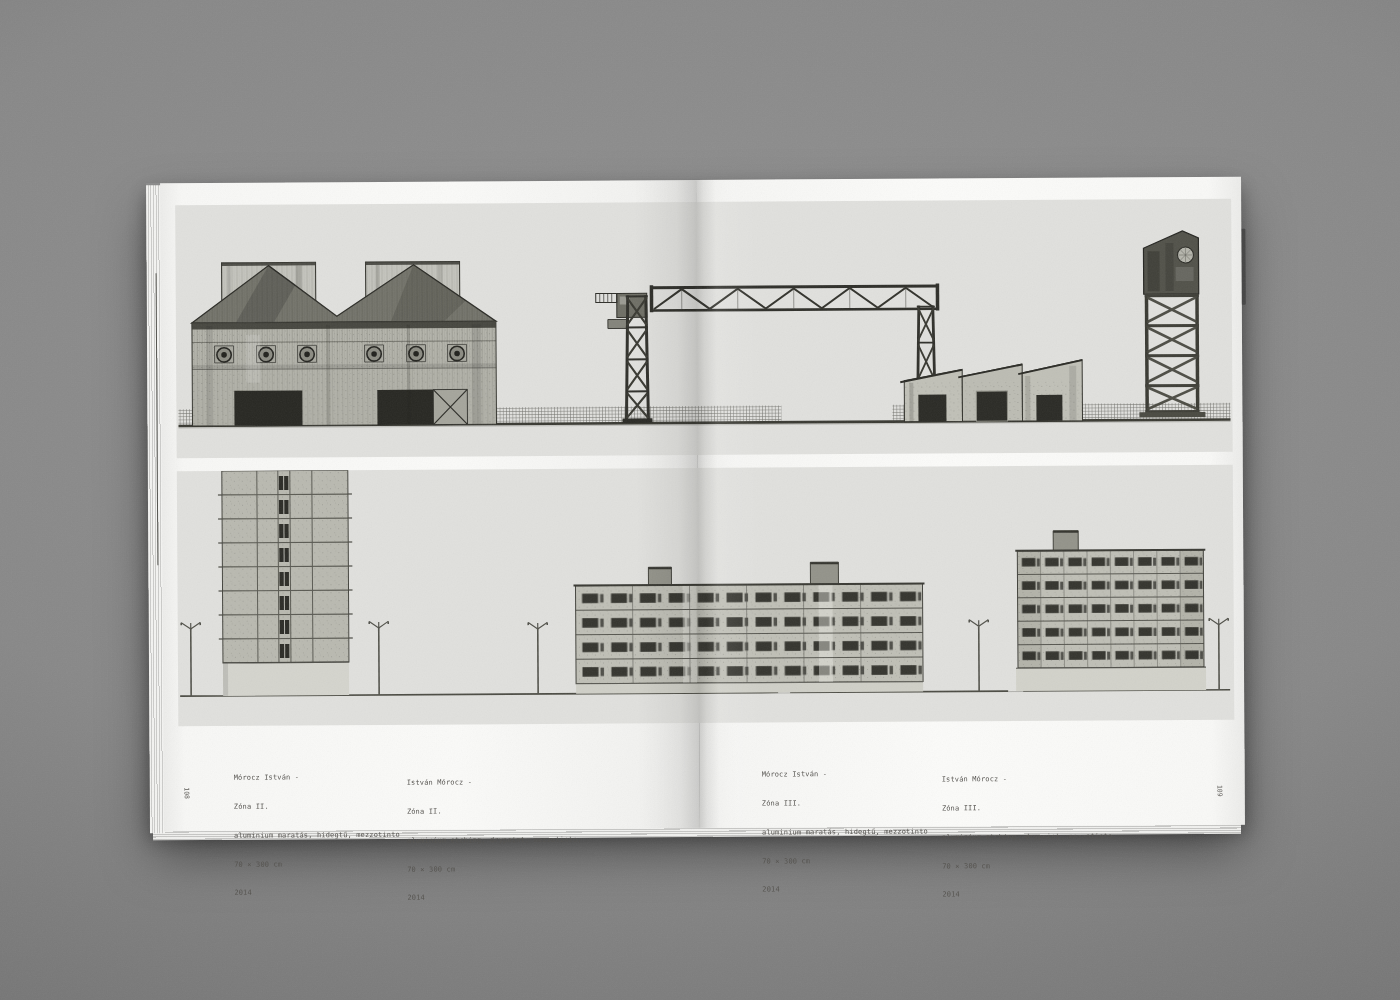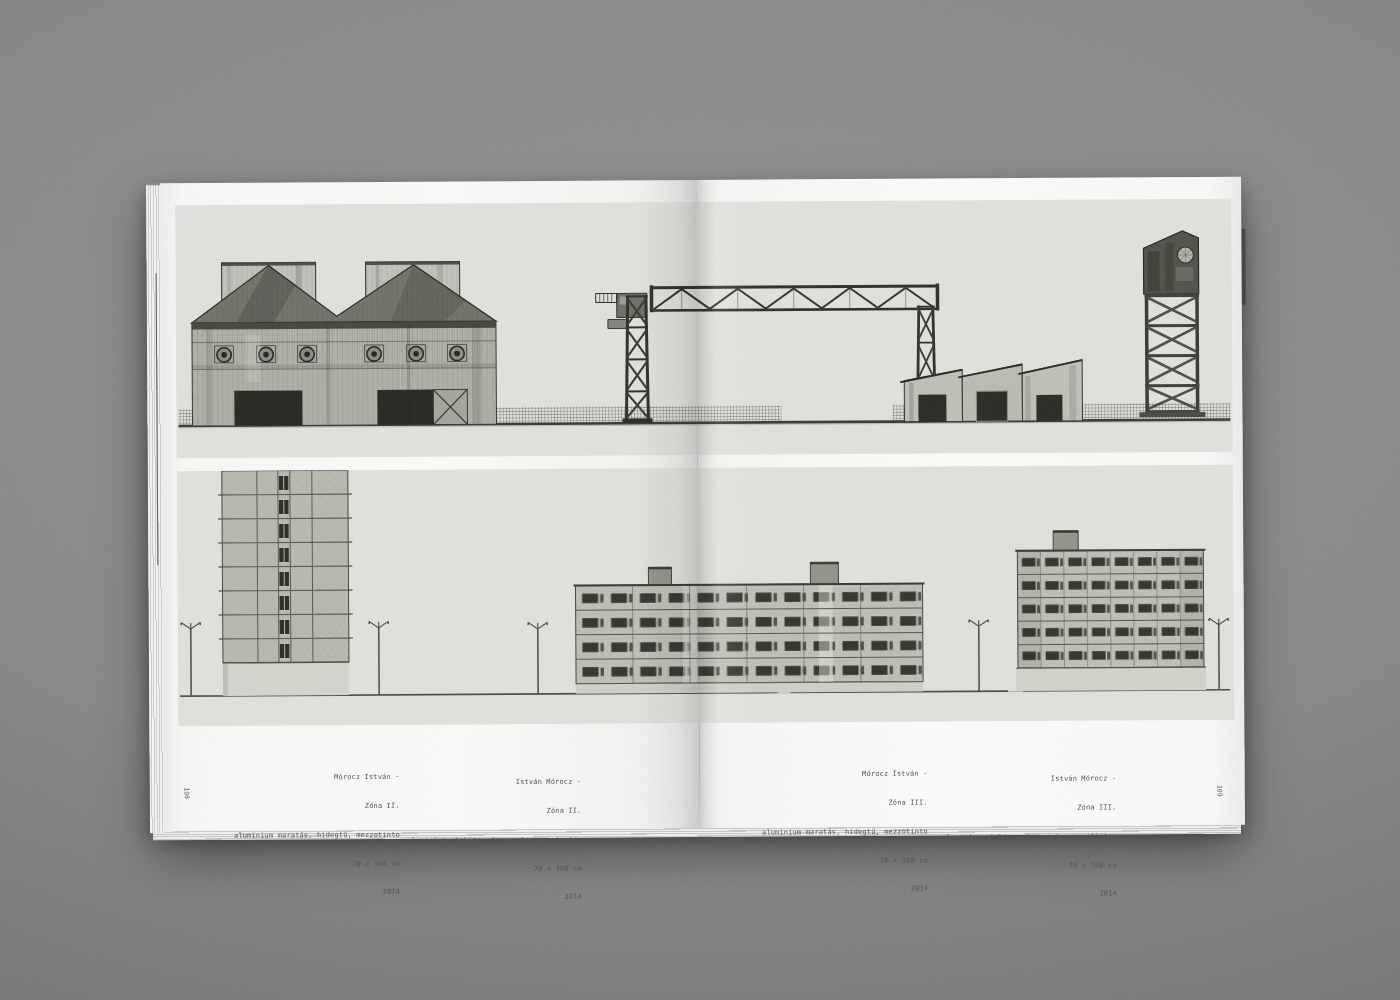--- a/index.html
+++ b/index.html
@@ -1,18 +1,18 @@
 <!DOCTYPE html>
 <html><head>
 <meta charset="utf-8">
 <style>
   html,body{margin:0;padding:0;width:1400px;height:1000px;overflow:hidden;}
   body{font-family:"DejaVu Sans Mono", monospace;}
   .scene{position:absolute;inset:0;
-    background:radial-gradient(ellipse 130% 95% at 50% 36%, #909090 0%, #888888 48%, #7a7a7a 72%, #696969 100%);text-align:right;}
+    background:radial-gradient(ellipse 130% 95% at 50% 36%, #909090 0%, #888888 48%, #7a7a7a 72%, #696969 100%);}
   .book{position:absolute;left:148px;top:180px;width:1095px;height:648px;
     transform:rotate(-0.35deg);
     box-shadow:0 26px 52px -6px rgba(0,0,0,.50), 0 9px 18px rgba(0,0,0,.33);}
   .page{position:absolute;top:0;bottom:0;z-index:1;}
   .page-left{left:14px;width:536px;
     background:linear-gradient(90deg,#ececea 0%,#f7f7f5 4%,#fafaf8 55%,#f1f1ef 92%,#e9e9e7 100%);}
   .page-right{left:550px;width:545px;
     background:linear-gradient(90deg,#eeeeec 0%,#f6f6f4 7%,#fbfbf9 45%,#f8f8f6 94%,#ebebe9 100%);}
   .page-stack-left{position:absolute;left:0;top:2px;bottom:-2px;width:15px;z-index:1;
     background:repeating-linear-gradient(90deg,#f3f3f1 0 1.6px,#cbcbc9 1.6px 2.6px);}

